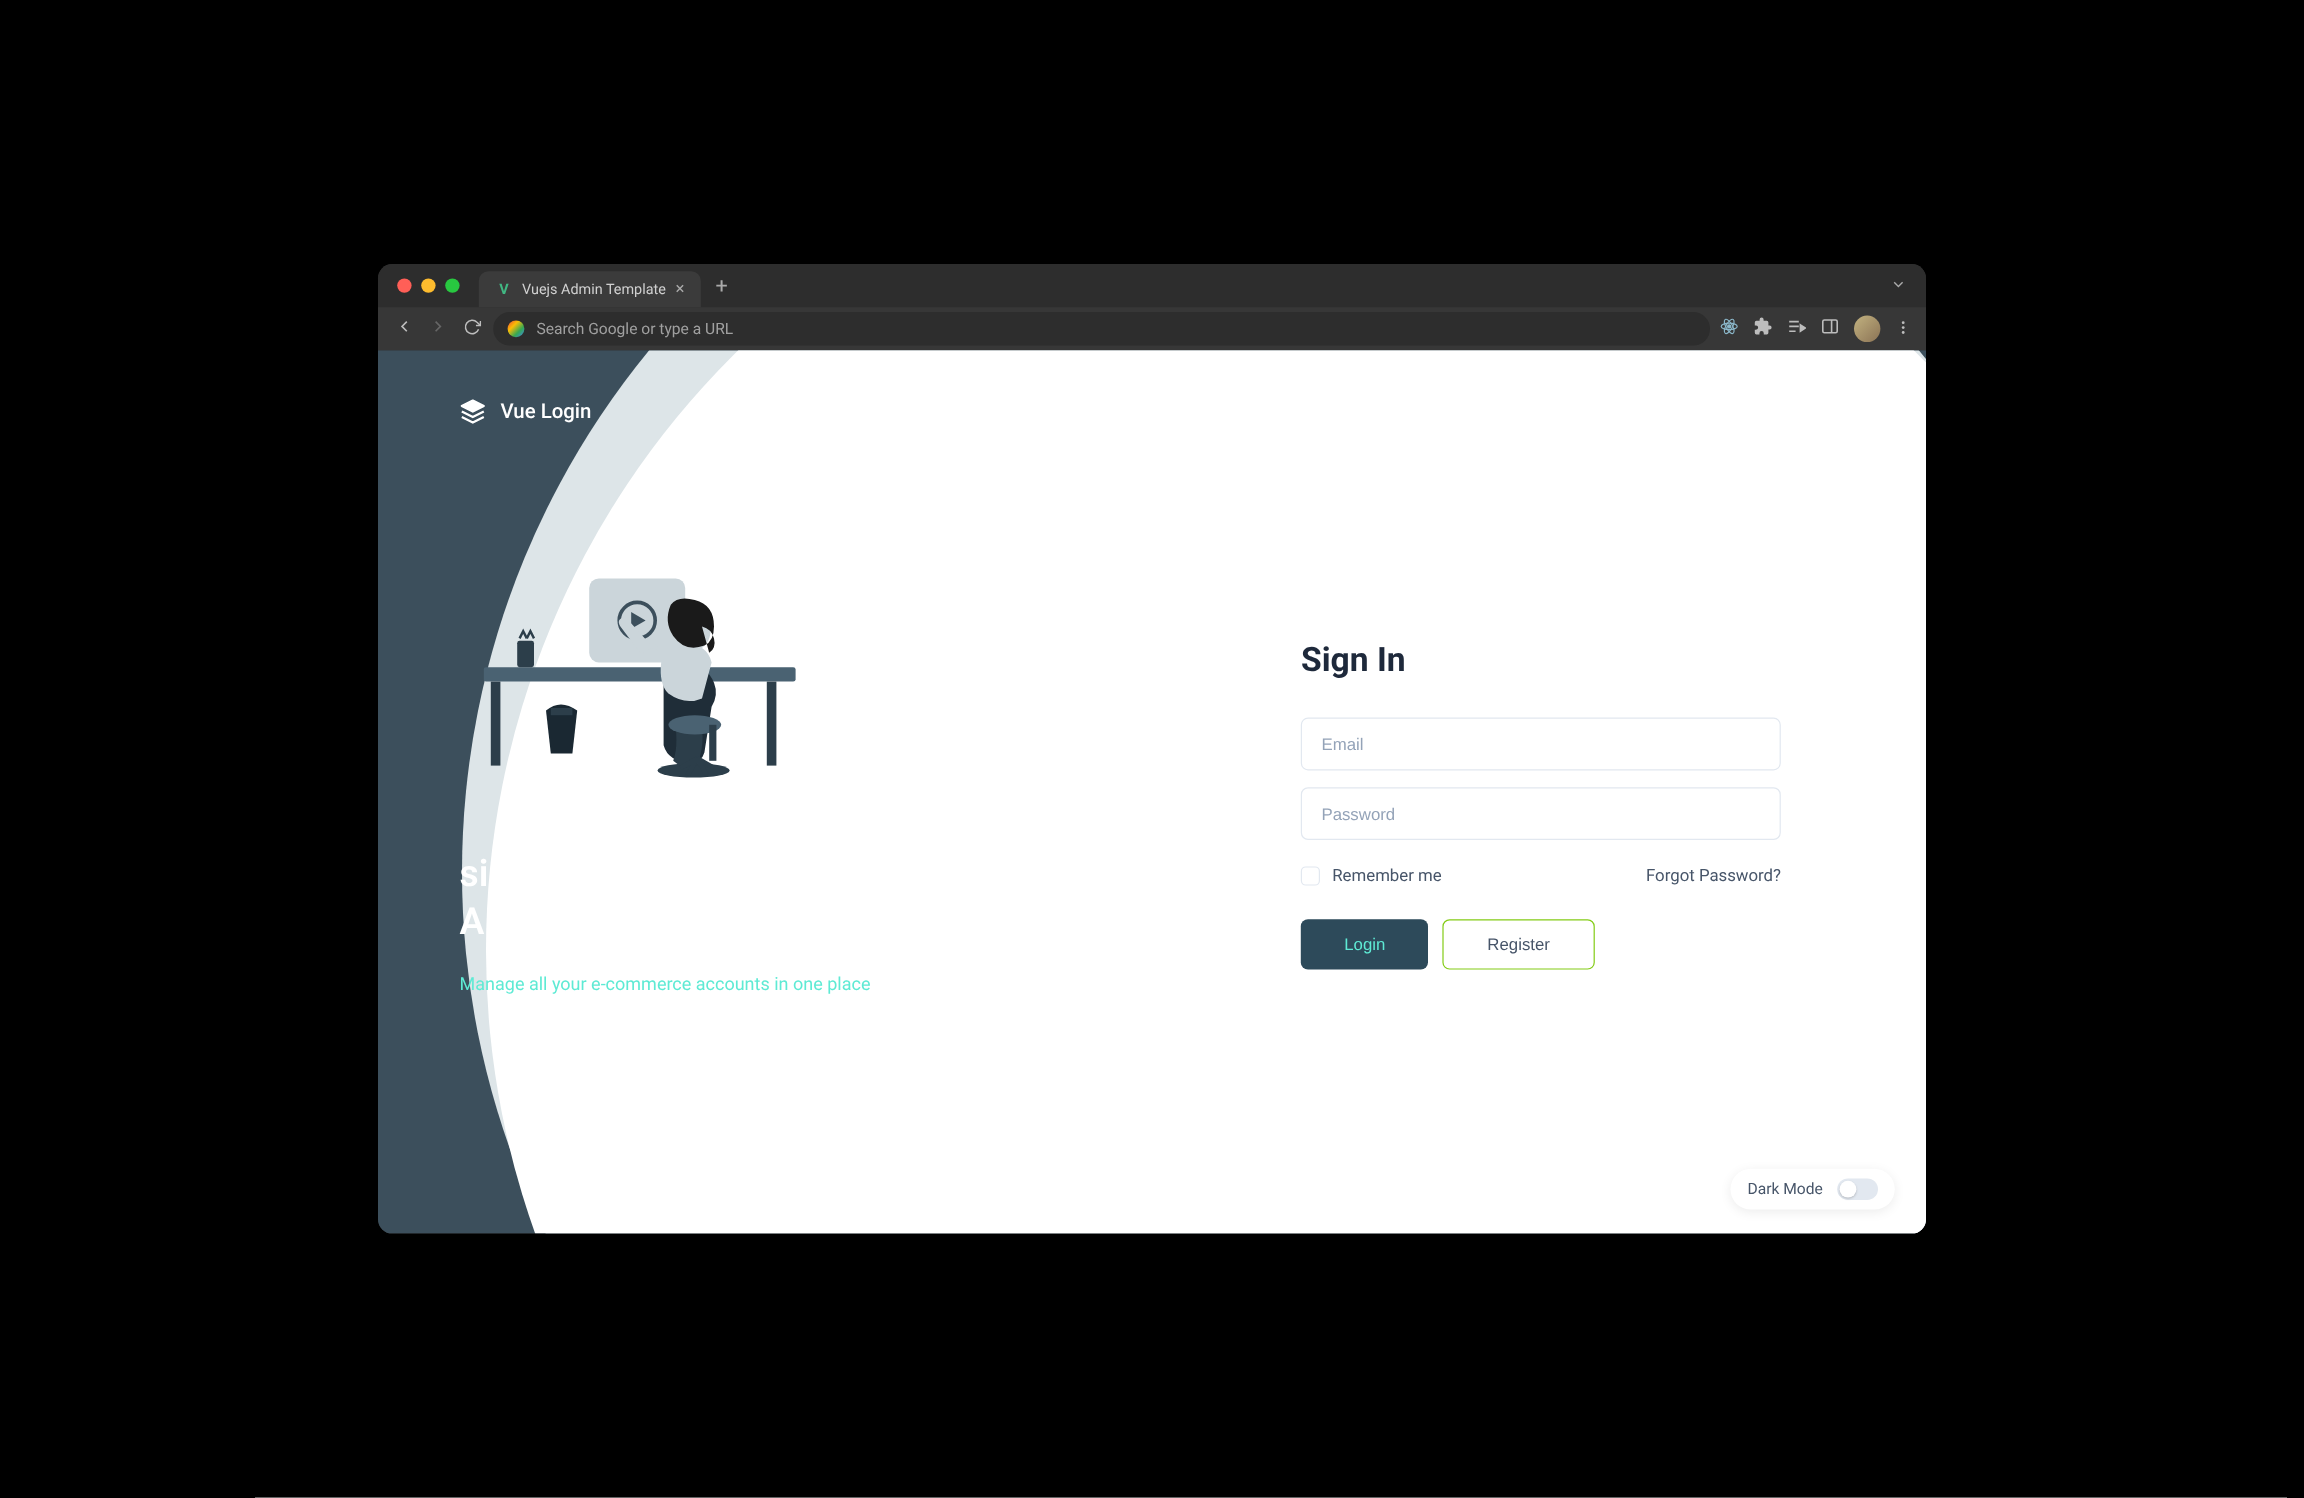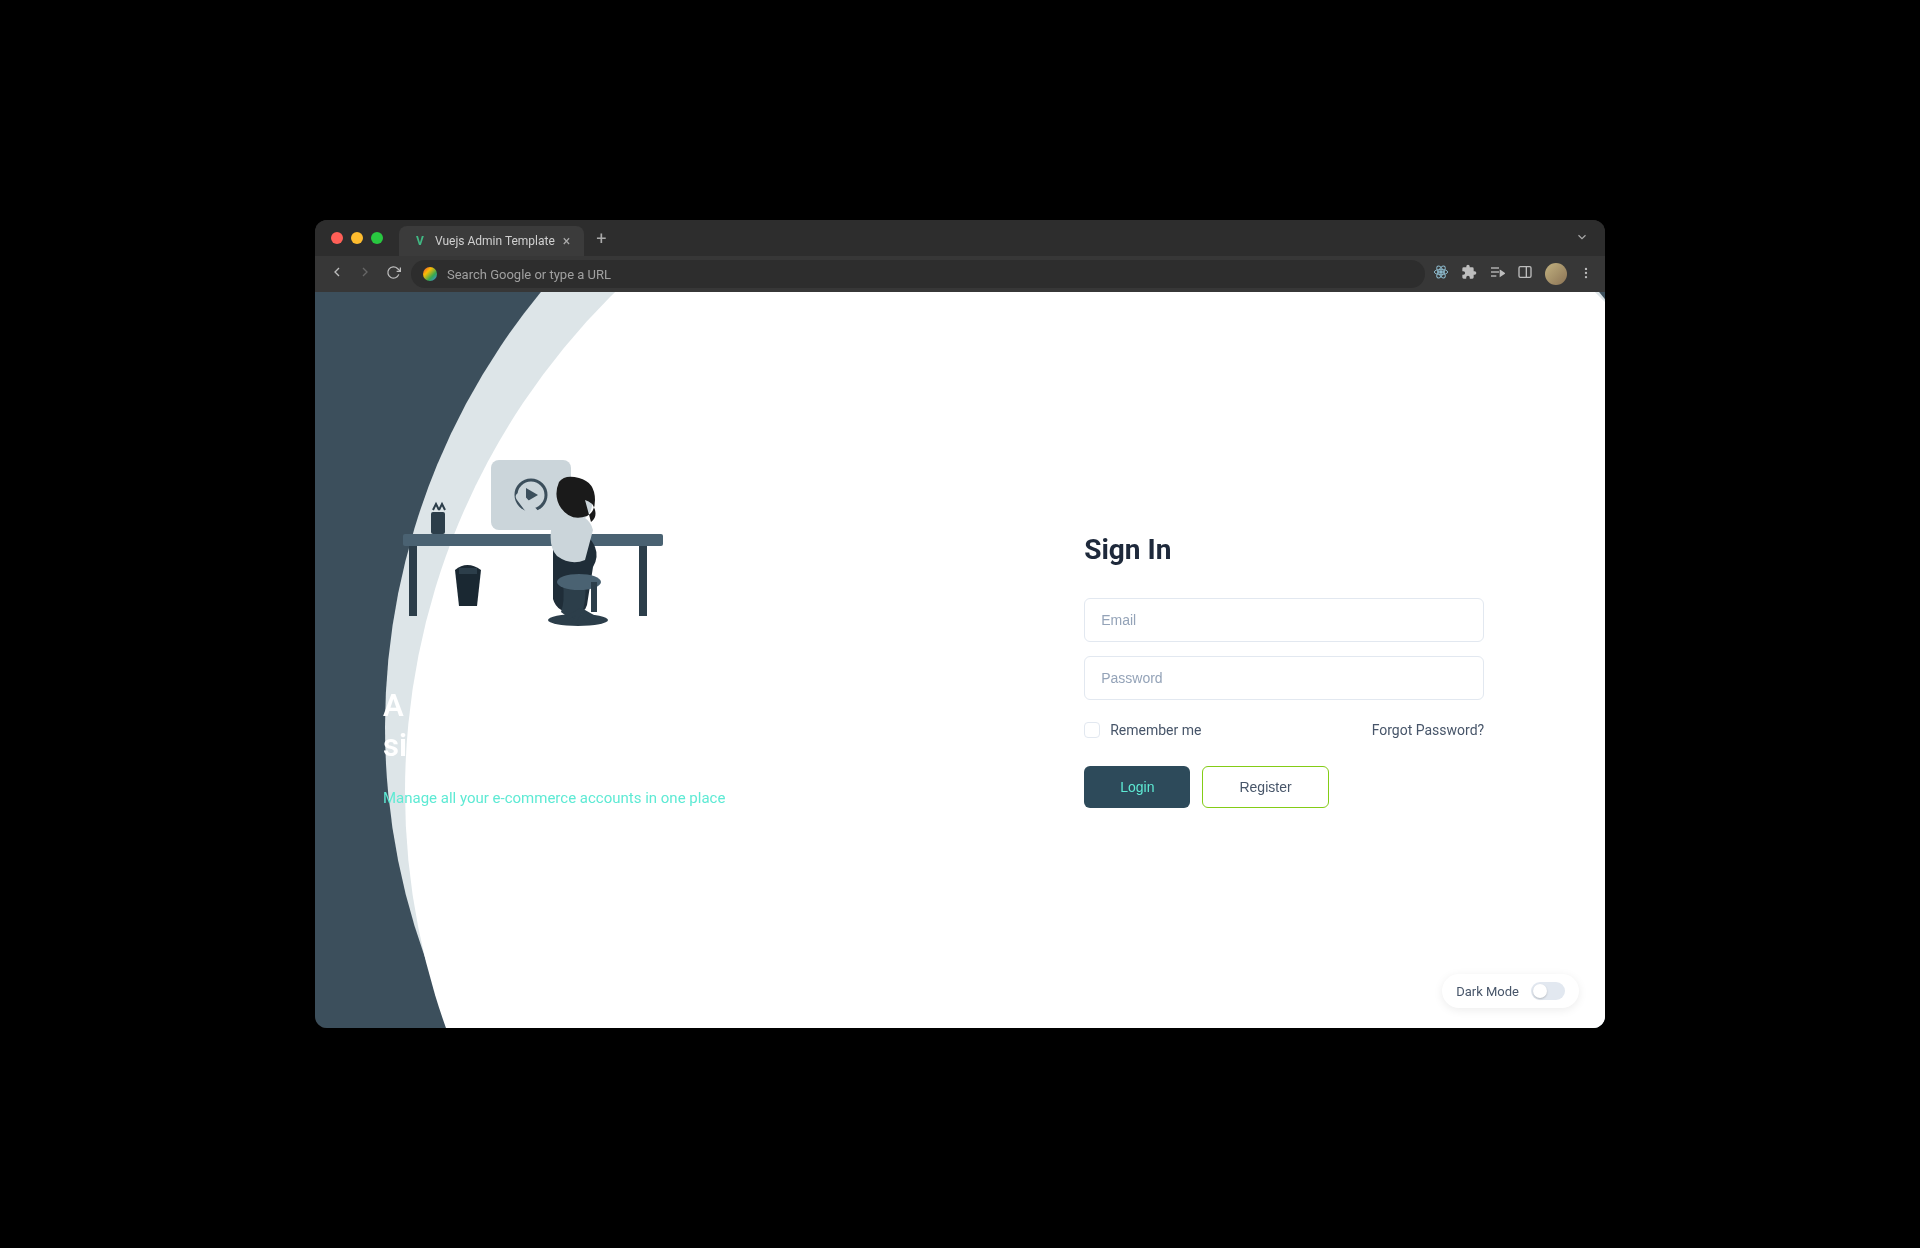--- a/index.html
+++ b/index.html
@@ -326,20 +326,29 @@
           </svg>
       </span>
     </div>
   </div>
 
   <div class="content">
     <div class="bg-light"></div>
     <div class="bg-white"></div>
     <div class="inner">
       <div class="left">
+        <div class="brand">
+          <span class="brand-icon">
+            <svg width="22" height="22" viewBox="0 0 24 24" fill="#fff">
+                <path d="M12 2 2 7l10 5 10-5-10-5zM2 12l10 5 10-5M2 17l10 5 10-5" fill="none" stroke="#fff" stroke-width="2" stroke-linejoin="round"></path>
+                <path d="M12 2 2 7l10 5 10-5z" fill="#fff"></path>
+              </svg>
+          </span>
+          <span>Vue Login</span>
+        </div>
 
         <div class="illustration">
           <svg width="280" height="200" viewBox="0 0 280 200">
             <rect x="0" y="92" width="260" height="12" fill="#4a6272" rx="2"></rect>
             <rect x="6" y="104" width="8" height="70" fill="#2c3e4a"></rect>
             <rect x="236" y="104" width="8" height="70" fill="#2c3e4a"></rect>
             <rect x="88" y="18" width="80" height="70" rx="8" fill="#cbd5da"></rect>
             <circle cx="128" cy="53" r="15" fill="none" stroke="#3c4f5c" stroke-width="3"></circle>
             <polygon points="123,46 123,60 135,53" fill="#3c4f5c"></polygon>
             <rect x="28" y="70" width="14" height="22" fill="#2c3e4a" rx="2"></rect>
@@ -352,22 +361,22 @@
             <path d="M156 40 q-6 14 2 26 q10 14 26 8 q8 -4 8 -16 q0 -18 -16 -22 q-14 -4 -20 4z M182 58 q8 2 10 10 q2 8 -4 12" fill="#1a1a1a"></path>
             <path d="M146 78 q-10 -4 -14 4 l-18 -24 q-4 -6 4 -8 l20 22 q6 -2 8 6z" fill="#cbd5da"></path>
             <path d="M160 140 q2 20 -2 30 l8 6 l12 -2 q6 -16 4 -32 z" fill="#2c3e4a"></path>
             <ellipse cx="176" cy="140" rx="22" ry="8" fill="#4a6272"></ellipse>
             <rect x="188" y="140" width="6" height="30" fill="#2c3e4a"></rect>
             <path d="M178 168 l-14 8 M178 168 l14 8 M178 168 l-8 14 M178 168 l8 14" stroke="#2c3e4a" stroke-width="4"></path>
           </svg>
         </div>
 
         <div class="headline">
+          <div>sign in to your account.</div>
           <div>A few more clicks to</div>
-          <div>sign in to your account.</div>
         </div>
         <div class="sub">Manage all your e-commerce accounts in one place</div>
       </div>
 
       <div class="right">
         <div class="form">
           <h2 class="signin-title">Sign In</h2>
           <input class="field" type="text" placeholder="Email" style="">
           <input class="field" type="password" placeholder="Password" style="">
           <div class="row">

